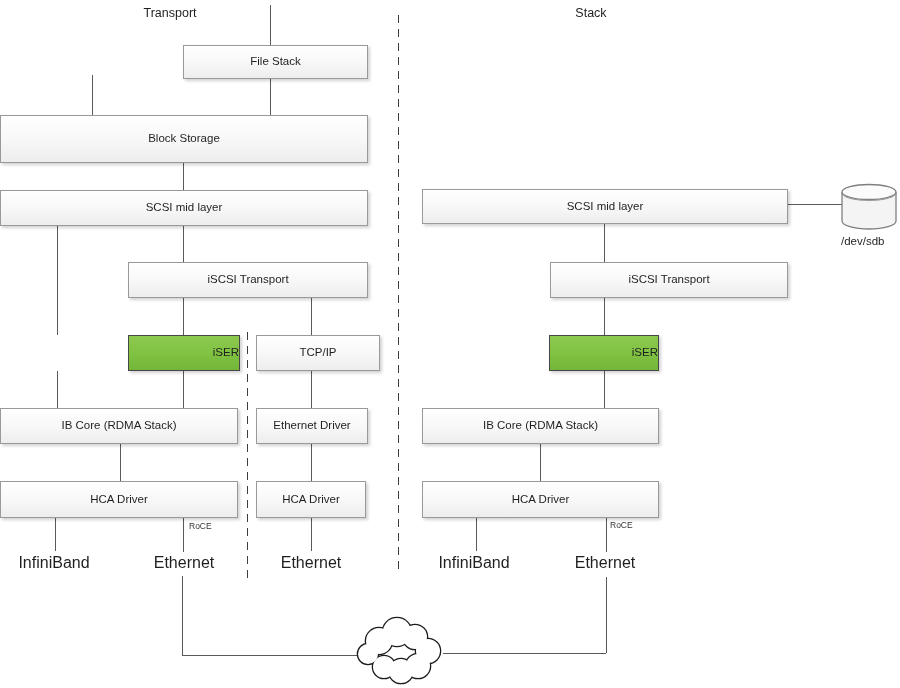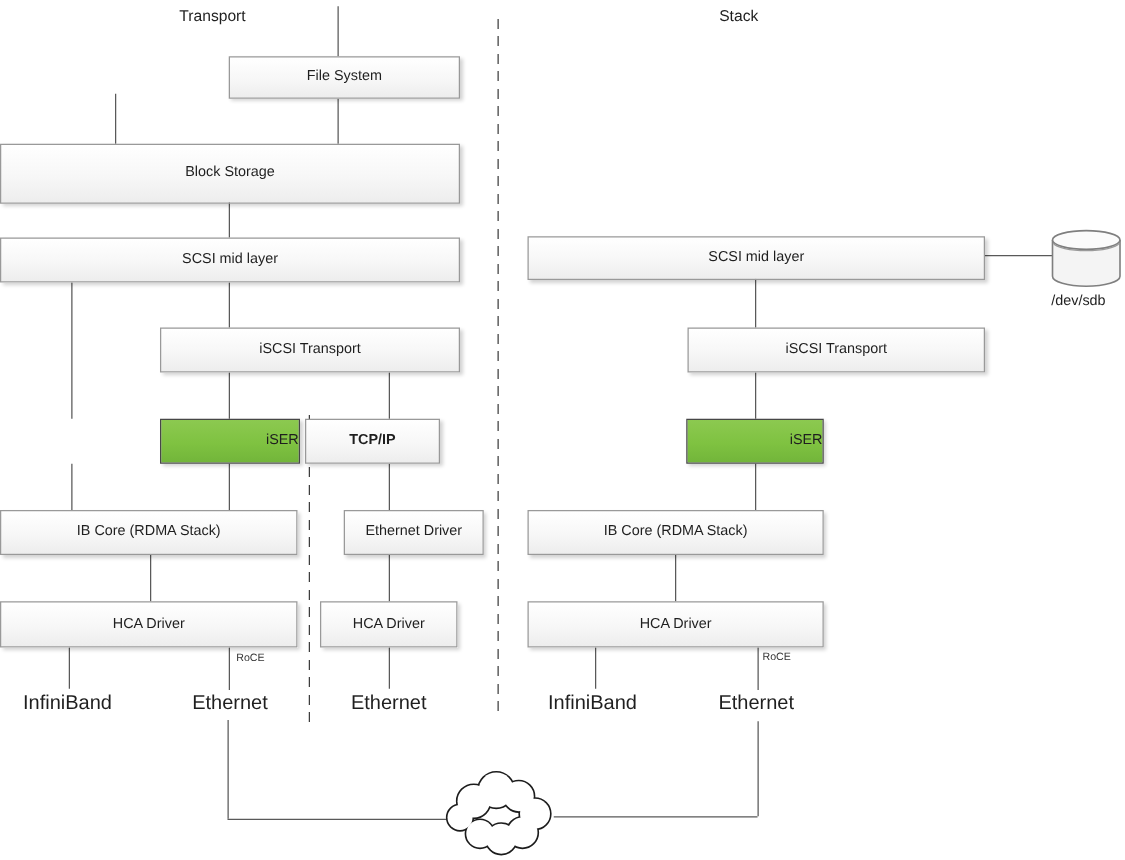--- a/index.html
+++ b/index.html
@@ -68,41 +68,41 @@
       <div class="hline" style="left: 788px; top: 204px; width: 54px;"></div>
     </div>
 
   <div class="vdash" style="left:398px;top:15px;height:557px;"></div>
   <div class="vdash" style="left:247px;top:332px;height:246px;"></div>
 
   <div class="toplabel" style="left:130px;top:6px;">Transport</div>
   <div class="toplabel" style="left:551px;top:6px;">Stack</div>
 
   <div class="box" style="left:183px;top:45px;width:185px;height:34px;">
-    <span>File System</span>
+    <span>File Stack</span>
   </div>
   <div class="box" style="left:0px;top:115px;width:368px;height:48px;">
     <span>Block Storage</span>
   </div>
   <div class="box" style="left:0px;top:190px;width:368px;height:36px;">
     <span>SCSI mid layer</span>
   </div>
   <div class="box" style="left:128px;top:262px;width:240px;height:36px;">
     <span>iSCSI Transport</span>
   </div>
   <div class="box green" style="left:128px;top:335px;width:112px;height:36px;">
     <span>iSER</span>
   </div>
-  <div class="box" style="left:244px;top:335px;width:108px;height:36px;font-weight:bold;">
+  <div class="box" style="left:256px;top:335px;width:124px;height:36px;">
     <span>TCP/IP</span>
   </div>
   <div class="box" style="left:0px;top:408px;width:238px;height:36px;">
     <span>IB Core (RDMA Stack)</span>
   </div>
-  <div class="box" style="left:256px;top:408px;width:112px;height:36px;margin-left:19px;">
+  <div class="box" style="left:256px;top:408px;width:112px;height:36px;">
     <span>Ethernet Driver</span>
   </div>
   <div class="box" style="left:0px;top:481px;width:238px;height:37px;">
     <span>HCA Driver</span>
   </div>
   <div class="box" style="left:256px;top:481px;width:110px;height:37px;">
     <span>HCA Driver</span>
   </div>
 
   <div class="box" style="left:422px;top:189px;width:366px;height:35px;">

